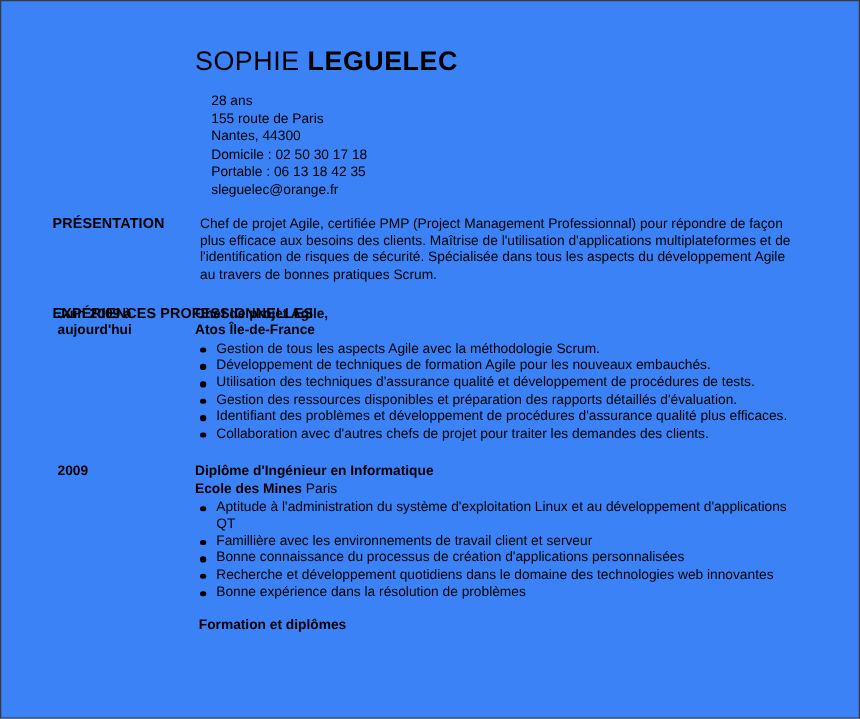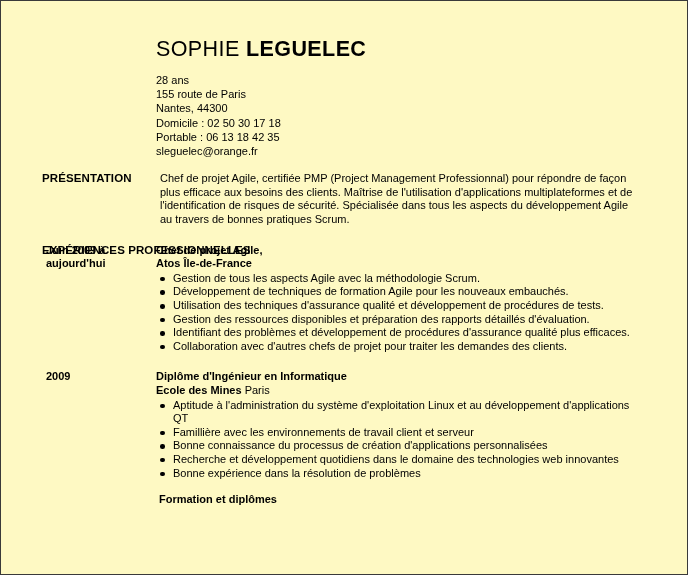--- a/index.html
+++ b/index.html
@@ -10,21 +10,21 @@
   }
   body {
     font-family: "Liberation Sans", "DejaVu Sans", sans-serif;
     color: #000000;
   }
   #cv-page {
     position: relative;
     width: 688px;
     height: 575px;
     box-sizing: border-box;
-    background: #fef9c3;
+    background: #3b82f6;
     border: 1px solid #3a3a3a;
     overflow: hidden;
   }
   #cv-inner {
     position: relative;
     width: 100%;
     height: 100%;
     box-sizing: border-box;
     padding: 0;
   }
@@ -42,21 +42,21 @@
     margin: 0 0 12px 0;
   }
   .name-first {
     font-weight: 400;
   }
   .name-last {
     font-weight: 700;
   }
   .contact-list {
     list-style: none;
-    margin: 0;
+    margin: 13px;
     padding: 0;
     font-size: 11px;
     line-height: 14.2px;
   }
   .contact-list li {
     white-space: nowrap;
   }
 
   
   .section {

